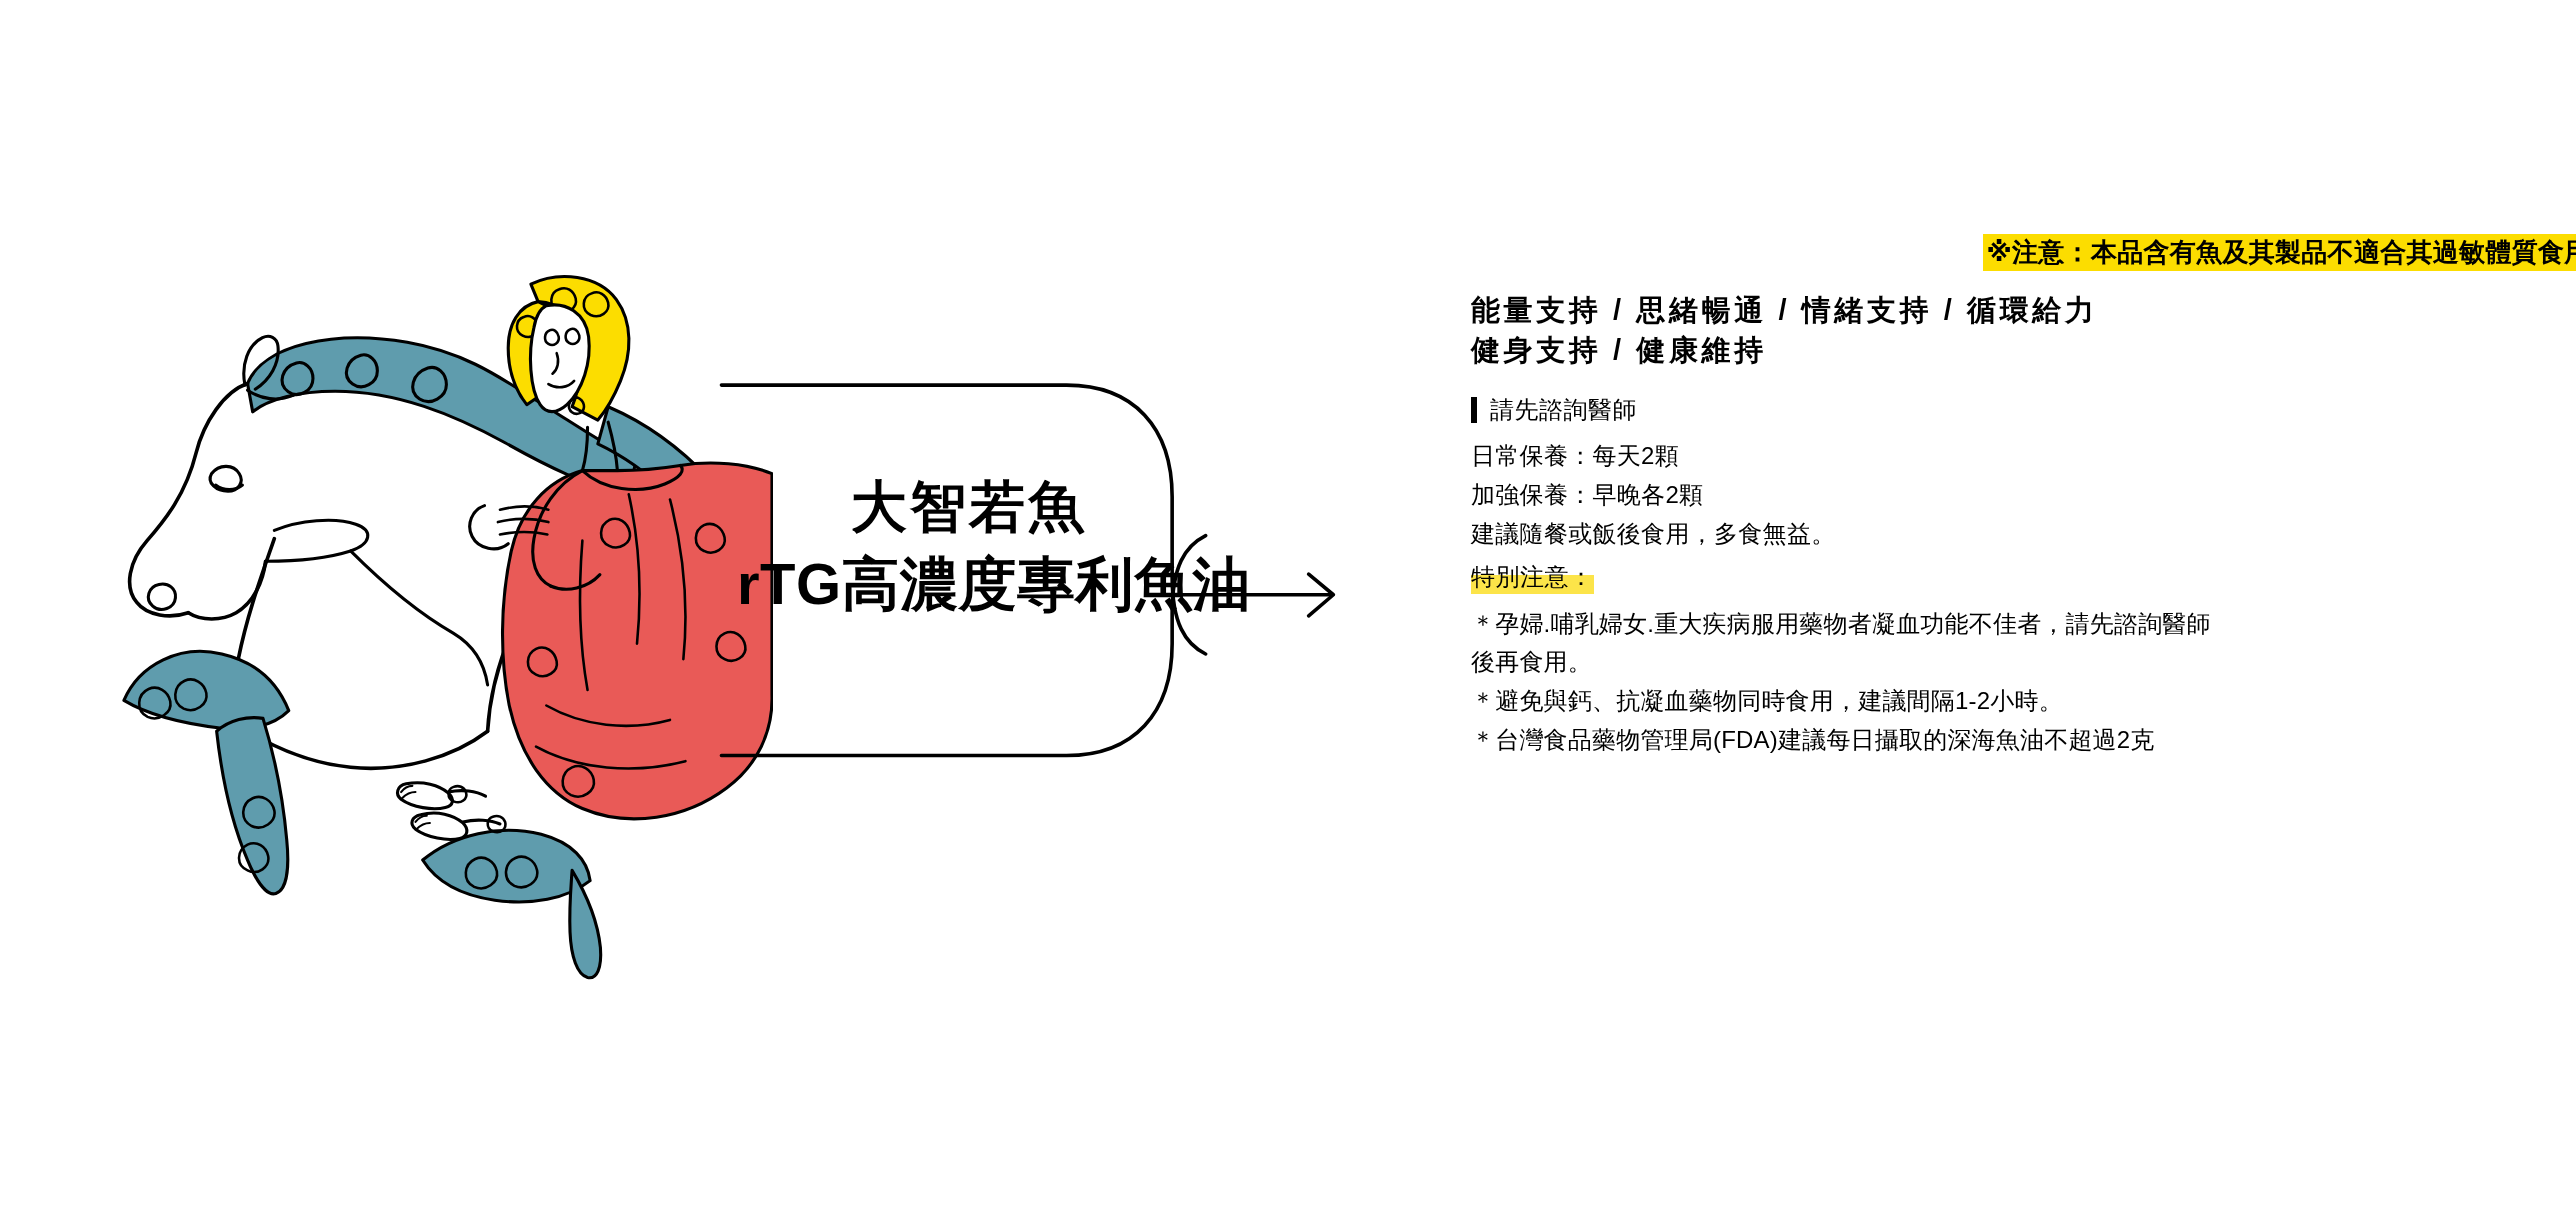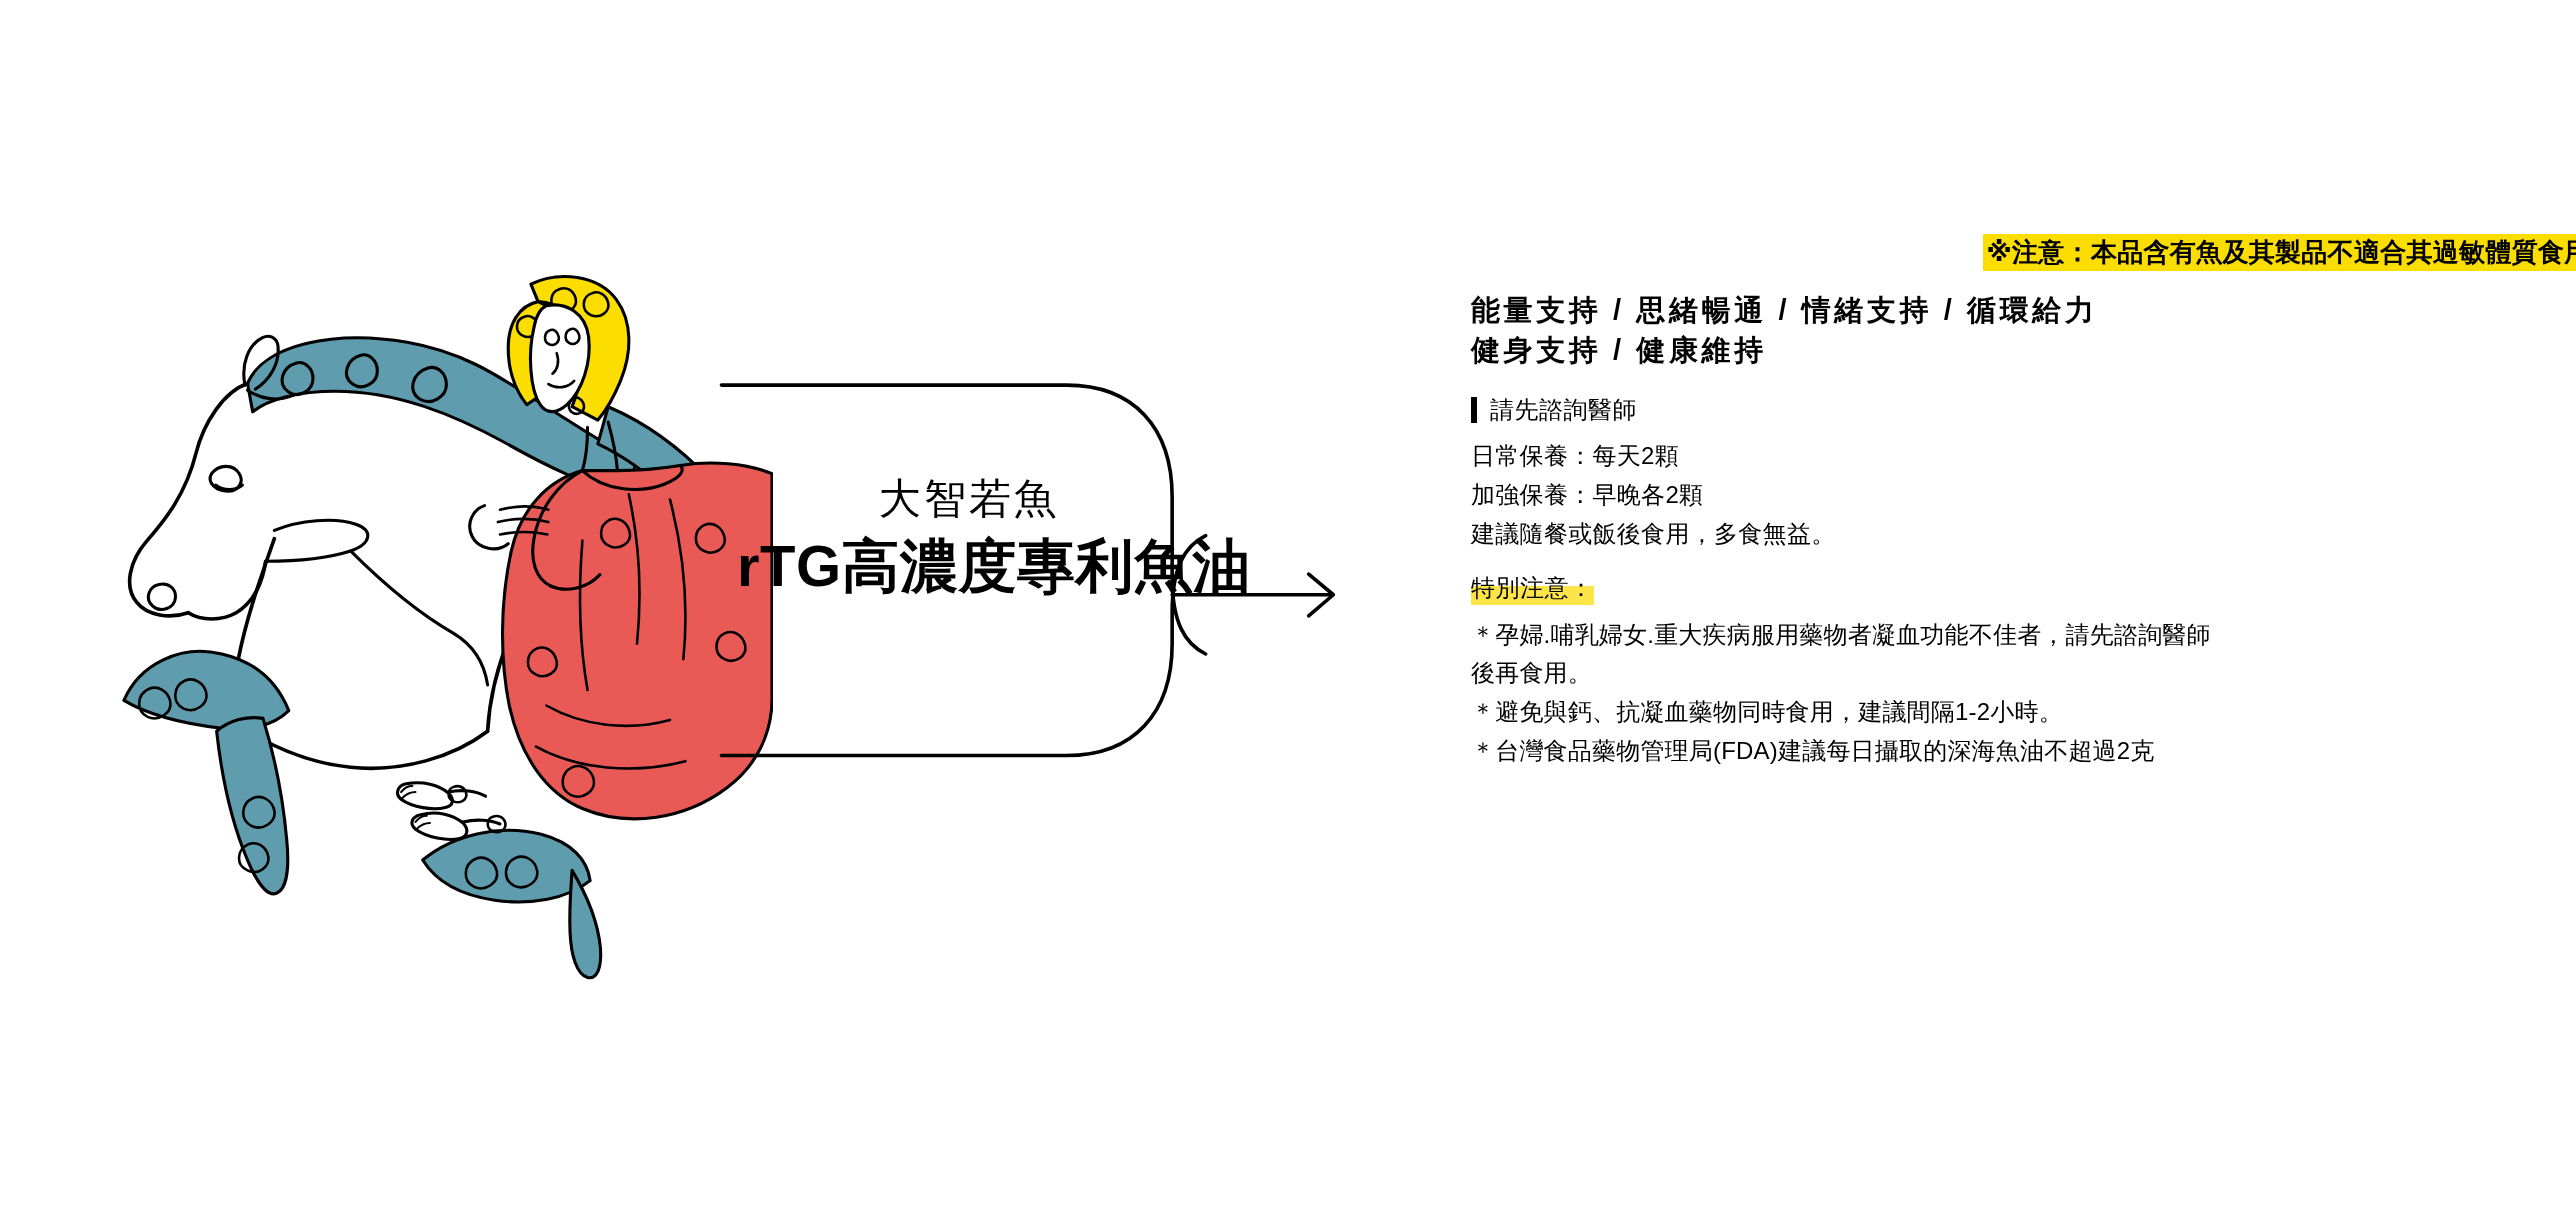--- a/index.html
+++ b/index.html
@@ -44,22 +44,22 @@
   }
   #title-text {
     position: absolute;
     left: 31px;
     top: 118px;
     width: 464px;
     text-align: center;
     line-height: 1.22;
   }
   .title-line-1 {
-    font-size: 42px;
-    font-weight: normal;
+    font-size: 56px;
+    font-weight: bold;
     letter-spacing: 3.1px;
     white-space: nowrap;
   }
   .title-line-2 {
     font-size: 58px;
     font-weight: bold;
     letter-spacing: 0.5px;
     white-space: nowrap;
     margin-top: 7.2px;
   }
@@ -128,21 +128,21 @@
     white-space: nowrap;
   }
 
   
   #special-heading {
     position: relative;
     display: inline-block;
     font-size: 24px;
     letter-spacing: 0.5px;
     line-height: 1.62;
-    margin-top: 16px;
+    margin-top: 5px;
     white-space: nowrap;
   }
   #special-heading .hl {
     position: absolute;
     left: 0;
     right: 0;
     bottom: 3.1px;
     height: 19.6px;
     background: #FCE449;
     z-index: 0;

